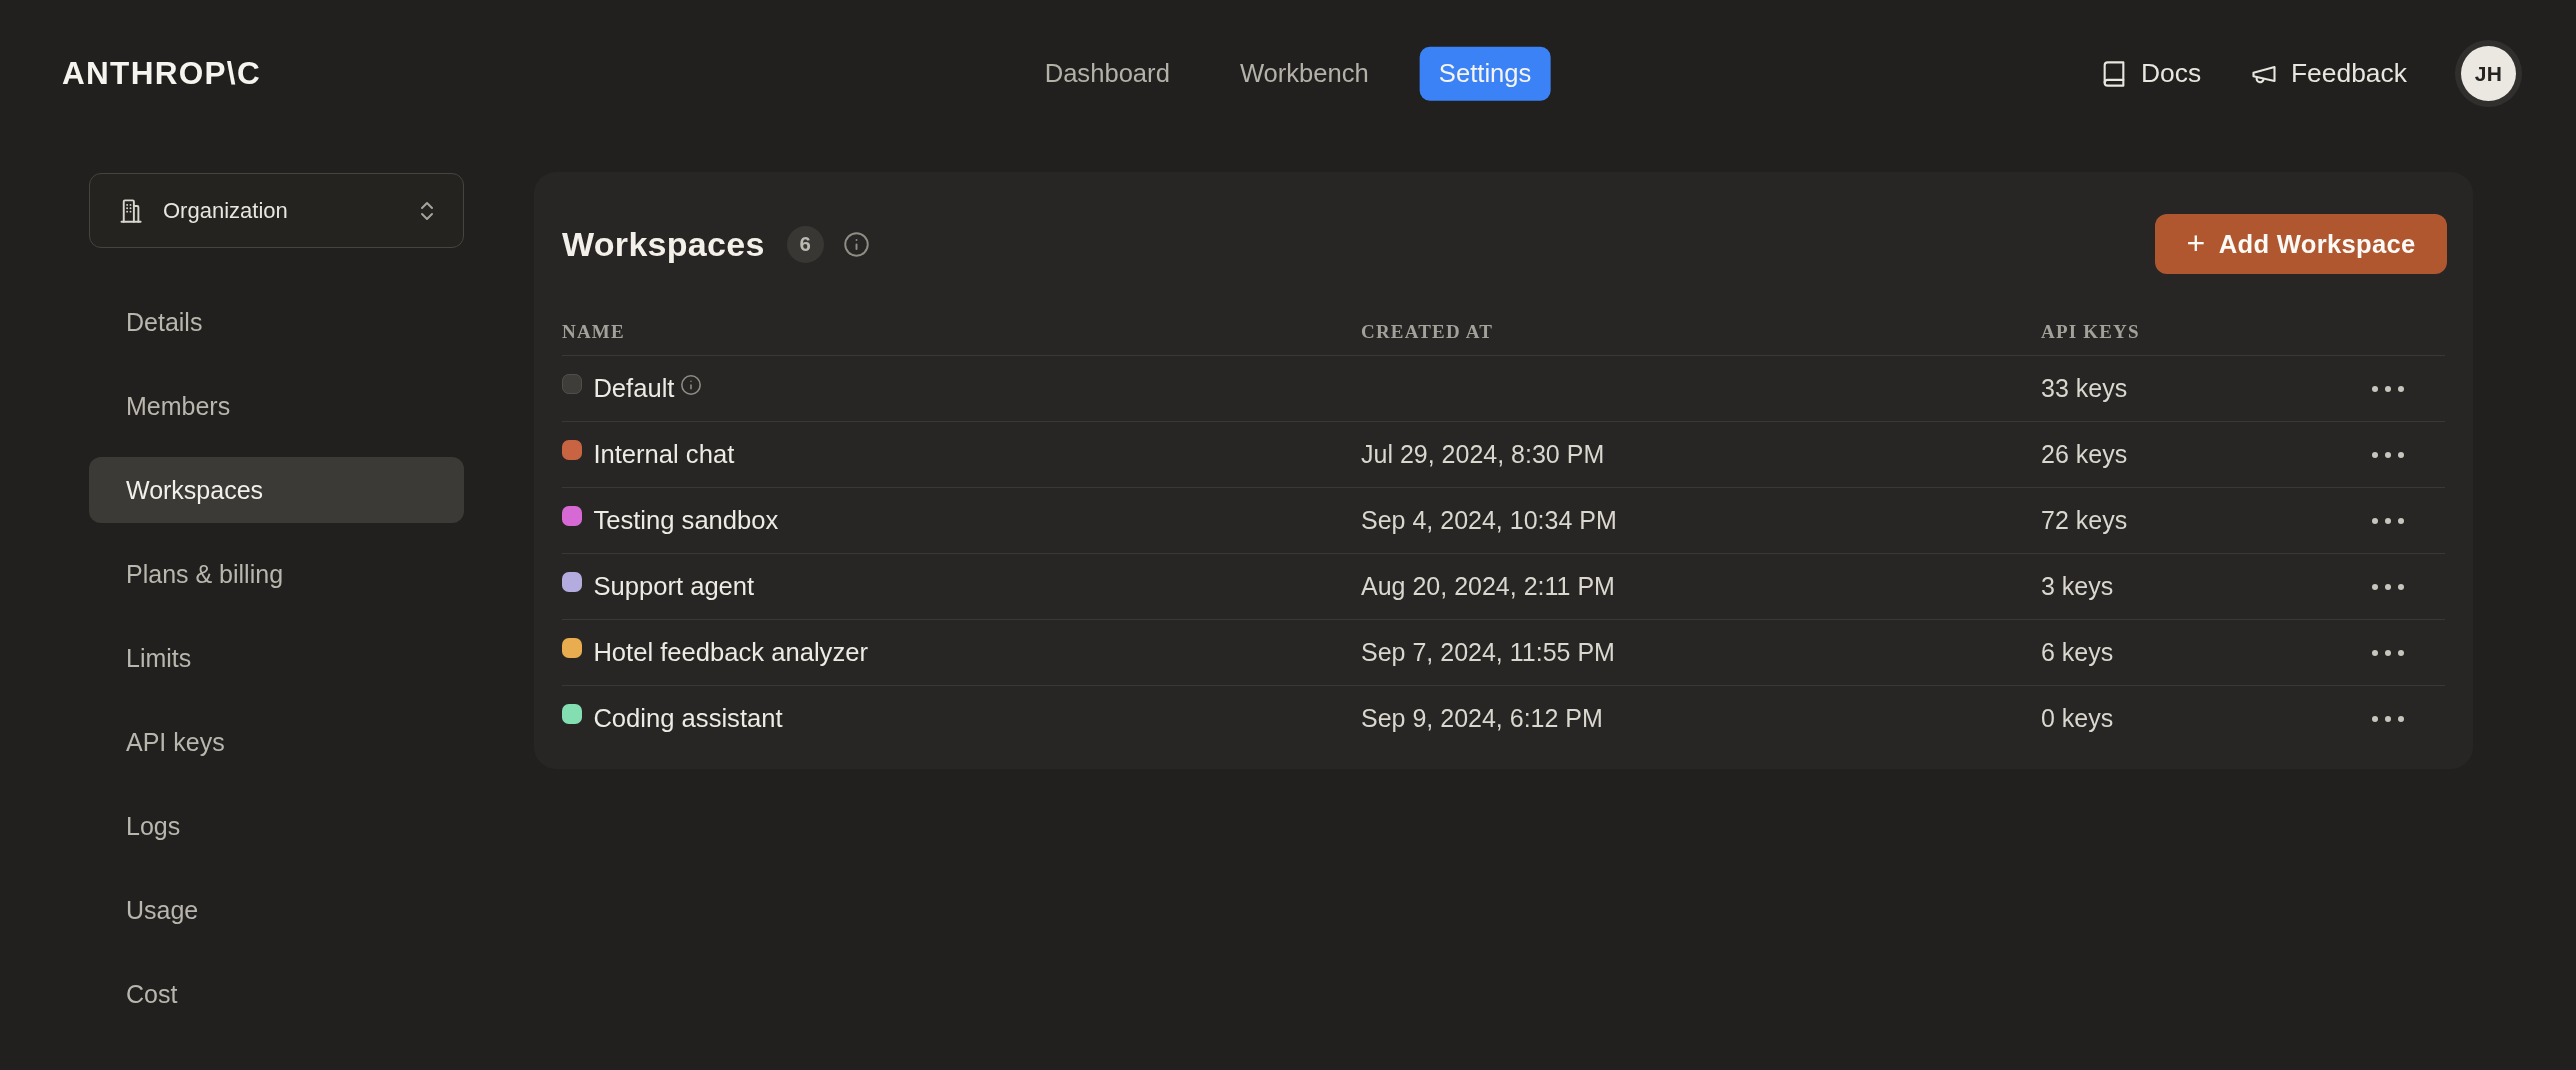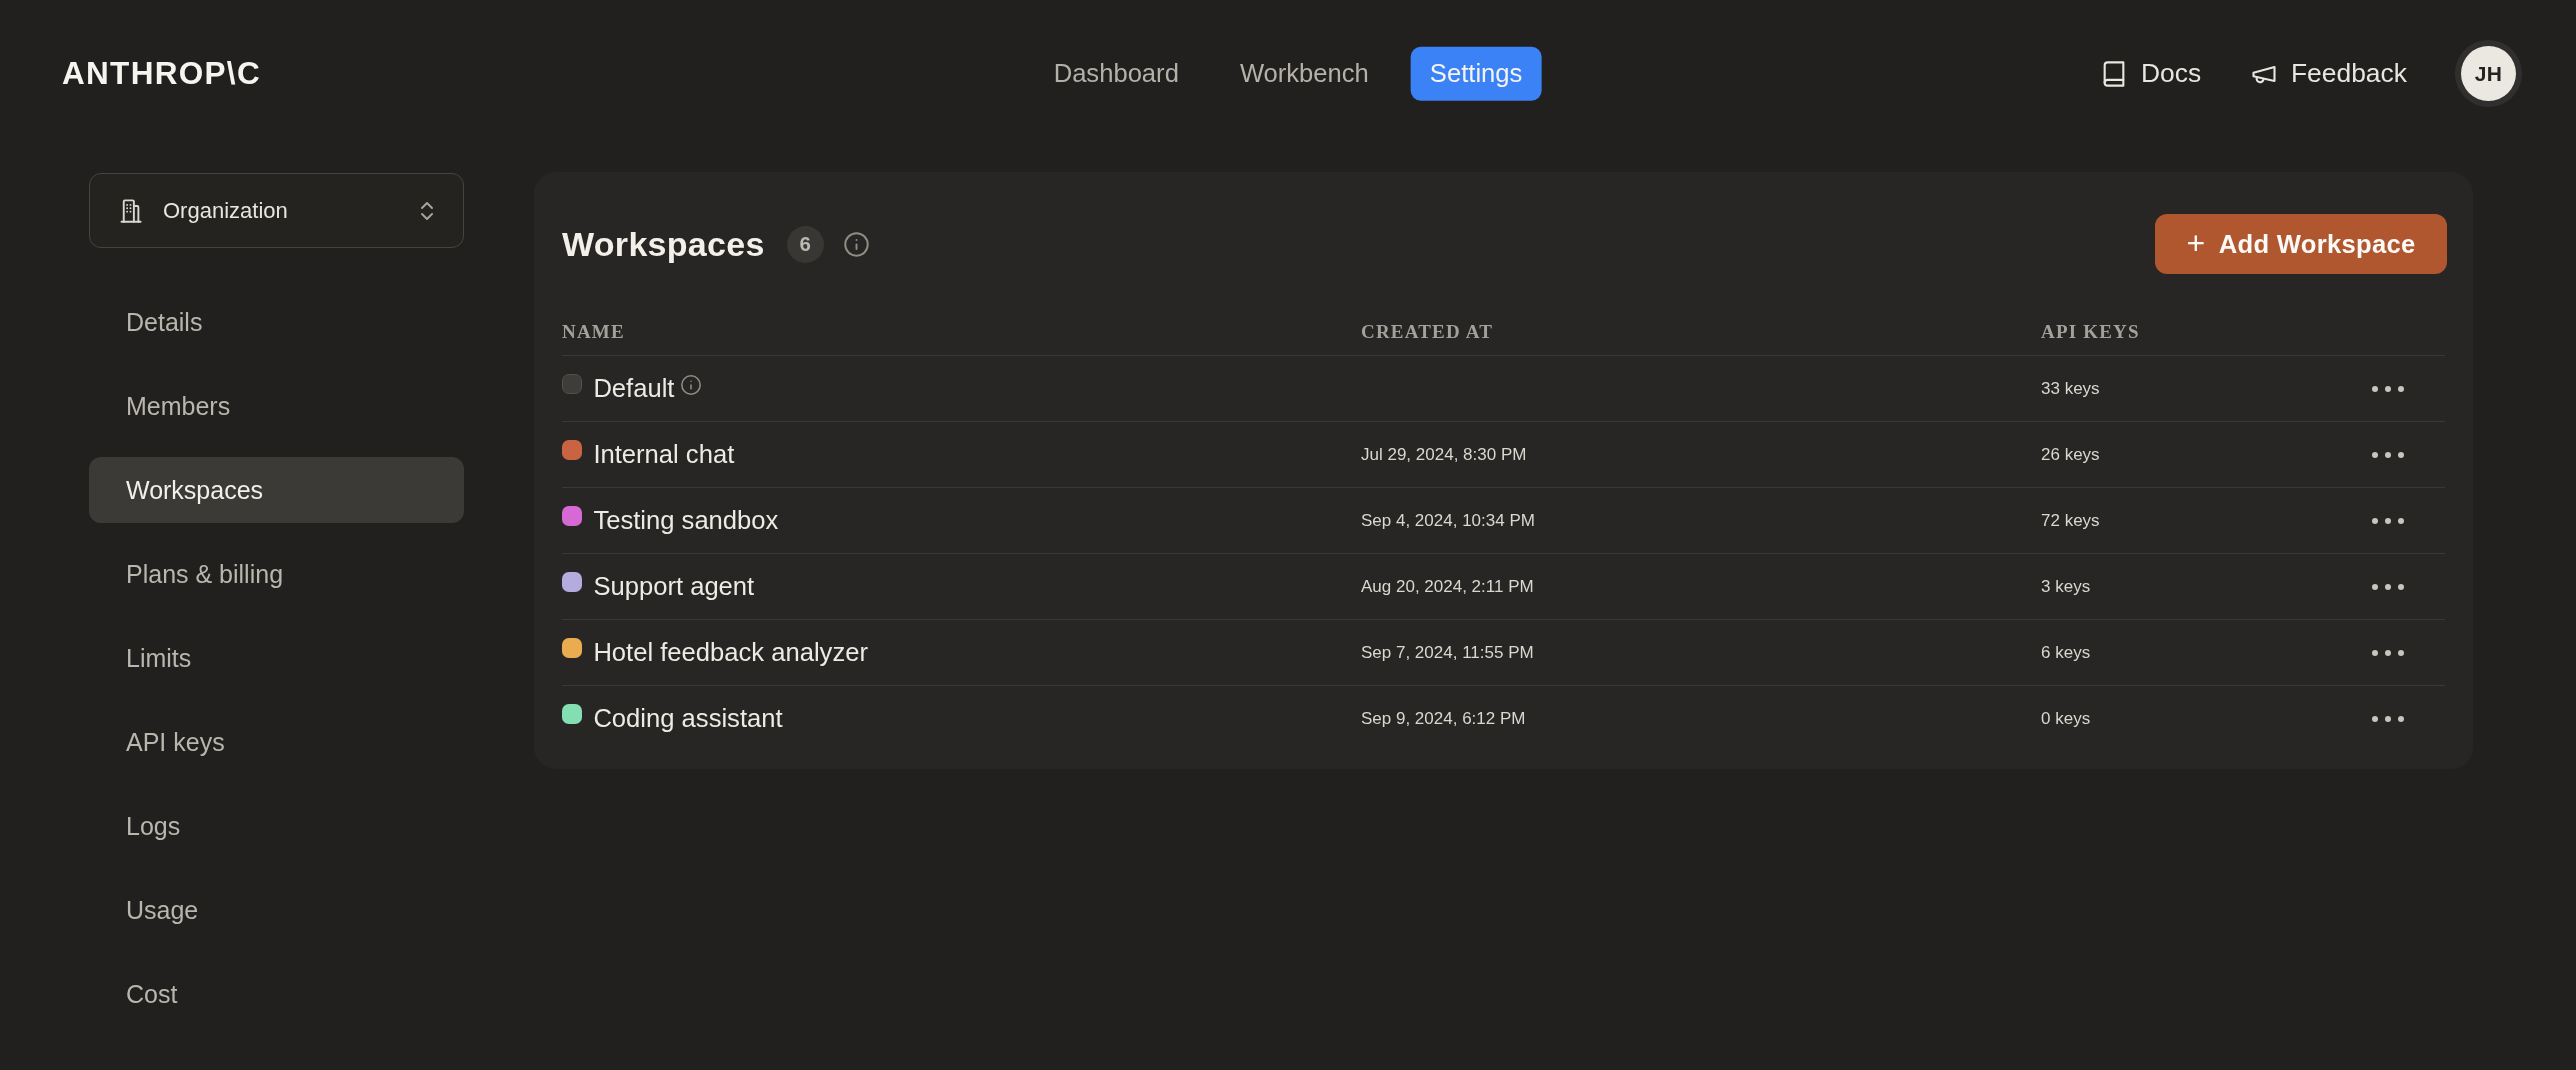--- a/index.html
+++ b/index.html
@@ -15,21 +15,21 @@
   .topbar {
     position:absolute; top:0; left:0; width:2576px; height:147px;
     display:flex; align-items:center; padding:0 60px 0 62px;
   }
   .logo {
     font-size:31.5px; font-weight:700; letter-spacing:1.3px; color:#f5f4ef;
     font-family:"Liberation Sans",sans-serif; white-space:nowrap;
   }
   .topnav {
     position:absolute; left:50%; top:50%; transform:translate(-50%,-50%);
-    display:flex; align-items:center; gap:23px;
+    display:flex; align-items:center; gap:32px;
   }
   .topnav .nav-item {
     font-size:25.6px; color:#b3b1a8; padding:12.8px 19px; border-radius:10.2px;
     cursor:pointer; white-space:nowrap;
   }
   .topnav .nav-item.active {
     background:#3b82f6; color:#f5f4ef; font-weight:400;
   }
   .topbar-right {
     margin-left:auto; display:flex; align-items:center; gap:49px;
@@ -108,21 +108,21 @@
   }
   .name-cell { display:flex; align-items:flex-start; gap:11px; }
   .swatch {
     width:20.4px; height:20.4px; border-radius:6.8px; flex:none;
     background:#3e3d39;
   }
   .swatch.default-swatch { border:0.9px solid #504f4a; }
   .row-name { font-size:25.6px; color:#edebe4; white-space:nowrap; }
   .row-info { display:flex; align-items:center; margin-left:-5.1px; cursor:pointer; }
   .row-info svg { width:22px; height:22px; stroke:#8f8d84; }
-  .row-created, .row-keys { font-size:17px; color:#d9d7ce; white-space:nowrap; }
+  .row-created, .row-keys { font-size:25px; color:#d9d7ce; white-space:nowrap; }
   .menu-cell { display:flex; justify-content:center; }
   .dots-btn {
     display:flex; gap:6.8px; padding:12px 8.5px; border-radius:8.5px; cursor:pointer;
     background:transparent; border:none;
   }
   .dots-btn i { width:6px; height:6px; border-radius:50%; background:#c7c5bc; display:block; }
 </style>
 </head>
 <body>
 

